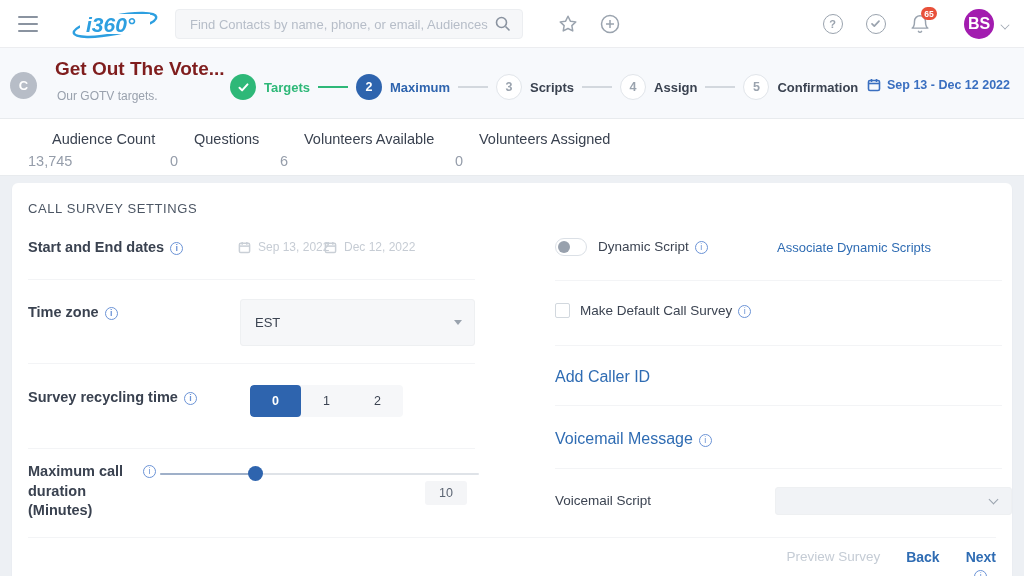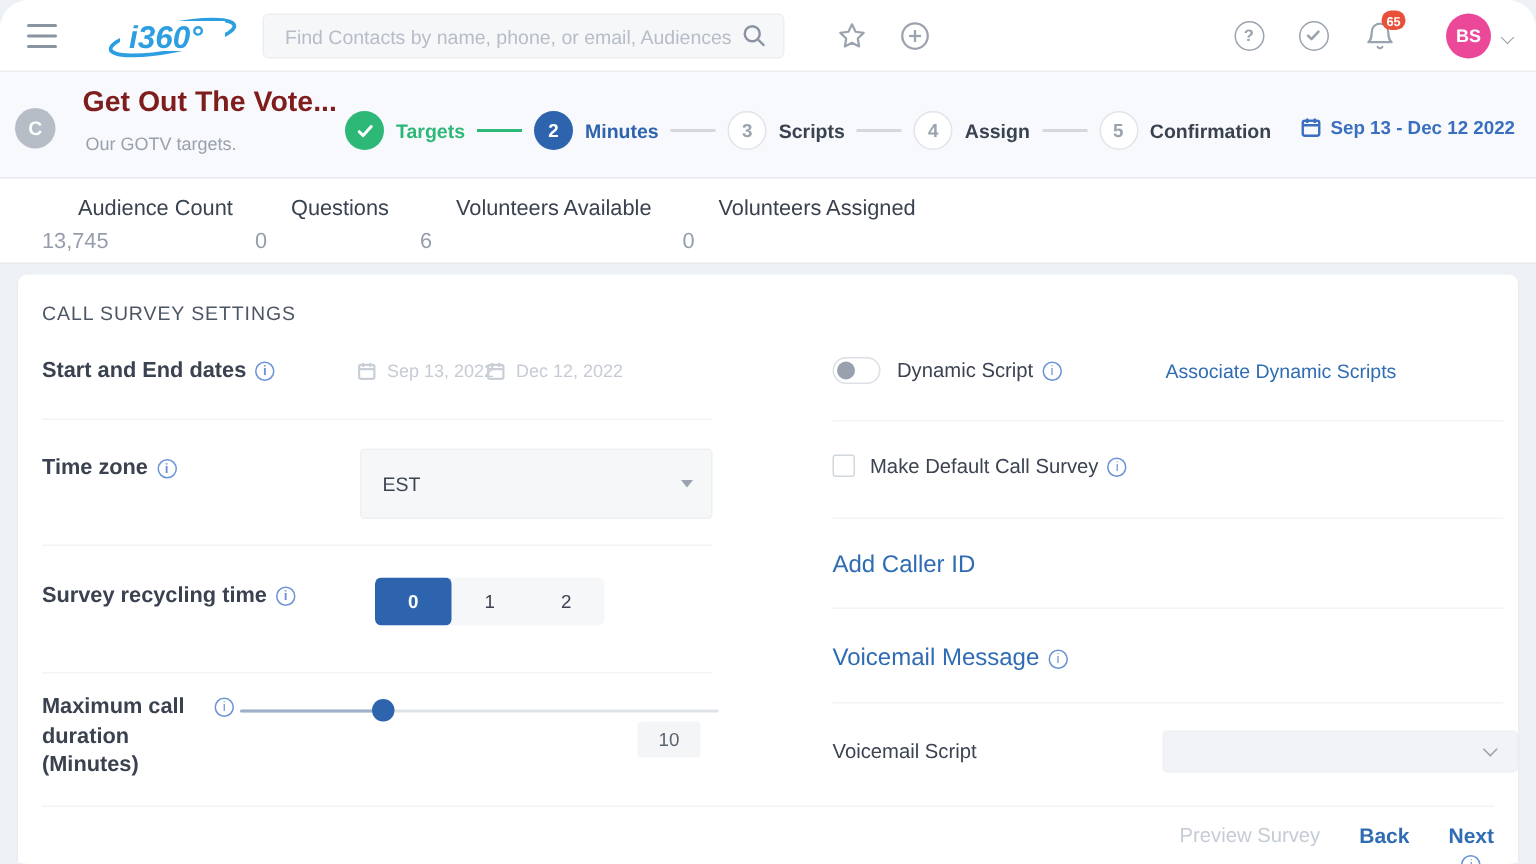--- a/index.html
+++ b/index.html
@@ -1,32 +1,32 @@
 <!DOCTYPE html>
 <html><head>
 <meta charset="utf-8">
 <style>
   * { margin:0; padding:0; box-sizing:border-box; }
   html,body { width:1024px; height:576px; }
   body { font-family:"Liberation Sans", sans-serif; background:#edf0f4; }
-  #app { position:relative; width:1024px; height:576px; overflow:hidden; background:#edf0f4;border-radius:19px; }
+  #app { position:relative; width:1024px; height:576px; overflow:hidden; background:#edf0f4; }
 
   
   .topbar { position:absolute; left:0; top:0; width:1024px; height:48px; background:#fff; border-bottom:1px solid #ecedf0; z-index:5; }
   .hamburger { position:absolute; left:18px; top:16px; width:20px; height:16px; cursor:pointer; }
   .hamburger span { display:block; width:20px; height:2px; background:#8a93a0; margin-bottom:5px; border-radius:1px; }
   .logo { position:absolute; left:68px; top:6px; }
   .search { position:absolute; left:175px; top:9px; width:348px; height:30px; background:#f6f7f9; border:1px solid #eceef1; border-radius:4px; display:flex; align-items:center; padding:0 10px 0 14px; }
   .search input { flex:1; border:none; outline:none; background:transparent; font-family:"Liberation Sans",sans-serif; font-size:13px; color:#5a6472; }
   .search input::placeholder { color:#b6bdc8; }
   .tb-icon { position:absolute; top:13px; width:22px; height:22px; cursor:pointer; }
   .icon-help-wrap, .icon-check-wrap { width:20px; height:20px; border:1.5px solid #9aa3ae; border-radius:50%; position:absolute; top:14px; }
   .icon-help-wrap::after { content:"?"; position:absolute; left:0; top:0; width:17px; height:17px; display:flex; align-items:center; justify-content:center; font-size:11px; color:#9aa3ae; font-weight:700; }
   .badge { position:absolute; left:921px; top:7px; min-width:16px; height:13px; padding:0 3px; background:#e8503a; border-radius:8px; color:#fff; font-size:8.5px; font-weight:700; display:flex; align-items:center; justify-content:center; z-index:6; }
-  .avatar { position:absolute; left:964px; top:9px; width:30px; height:30px; border-radius:50%; background:#ec4899; color:#fff; font-size:12px; font-weight:700; display:flex; align-items:center; justify-content:center; cursor:pointer; }
+  .avatar { position:absolute; left:964px; top:9px; width:30px; height:30px; border-radius:50%; background:#a21caf; color:#fff; font-size:16px; font-weight:700; display:flex; align-items:center; justify-content:center; cursor:pointer; }
   .av-chevron { position:absolute; left:1001px; top:21px; width:8px; height:8px; border-right:1.5px solid #9aa3ae; border-bottom:1.5px solid #9aa3ae; transform:rotate(45deg) scale(.8); cursor:pointer; }
 
   
   .header { position:absolute; left:0; top:48px; width:1024px; height:70px; background:#f7f9fc; }
   .campaign-avatar { position:absolute; left:10px; top:24px; width:27px; height:27px; border-radius:50%; background:#b7bdc7; color:#fff; font-size:13px; font-weight:700; display:flex; align-items:center; justify-content:center; }
   .page-title { position:absolute; left:55px; top:10px; font-size:19px; font-weight:600; color:#7f1d1d; }
   .page-subtitle { position:absolute; left:57px; top:41px; font-size:12px; color:#99a1ad; }
   .stepper { position:absolute; left:230px; top:26px; display:flex; align-items:center; }
   .step { display:flex; align-items:center; cursor:pointer; }
   .step-circle { width:26px; height:26px; border-radius:50%; display:flex; align-items:center; justify-content:center; font-size:12.5px; font-weight:700; }
@@ -141,21 +141,21 @@
         <div class="step-circle done">
           <svg width="13" height="13" viewBox="0 0 13 13" fill="none" stroke="#fff" stroke-width="2" stroke-linecap="round" stroke-linejoin="round">
               <path d="M2.5 6.8l2.6 2.6 5.4-6"></path>
             </svg>
         </div>
         <span class="step-label done">Targets</span>
       </div>
       <div class="connector green"></div>
       <div class="step">
         <div class="step-circle active">2</div>
-        <span class="step-label active">Minutes</span>
+        <span class="step-label active">Maximum</span>
       </div>
       <div class="connector"></div>
       <div class="step">
         <div class="step-circle pending">3</div>
         <span class="step-label pending">Scripts</span>
       </div>
       <div class="connector"></div>
       <div class="step">
         <div class="step-circle pending">4</div>
         <span class="step-label pending">Assign</span>

